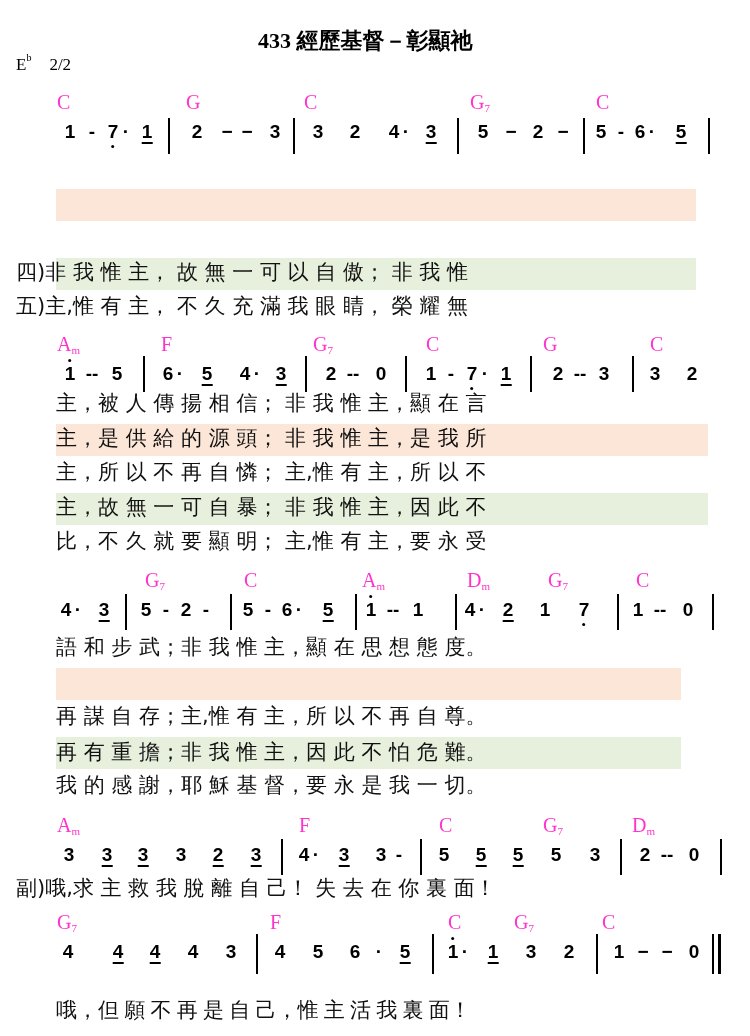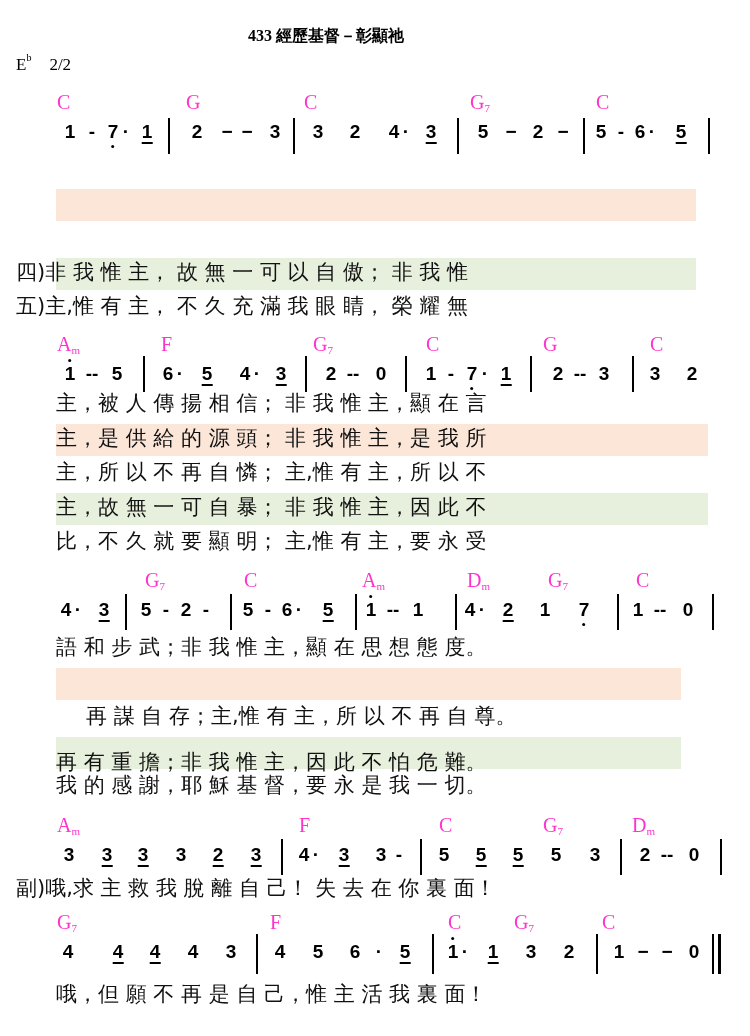--- a/index.html
+++ b/index.html
@@ -1,18 +1,18 @@
 <!DOCTYPE html>
 <html><head>
 <meta charset="utf-8">
 <style>
   html, body { margin:0; padding:0; background:#ffffff; }
   body { width:750px; height:1036px; position:relative; overflow:hidden; font-family:"DejaVu Sans", sans-serif; color:#000; }
   .abs { position:absolute; }
-  .title { left:248px; top:26px; font-family:"Liberation Serif", serif; font-weight:bold; font-size:16px; white-space:nowrap; }
+  .title { left:258px; top:26px; font-family:"Liberation Serif", serif; font-weight:bold; font-size:22px; white-space:nowrap; }
   .key { left:16px; top:54px; font-family:"Liberation Serif", serif; font-size:17px; white-space:nowrap; }
   .key sup { font-size:10px; position:relative; top:-2px; }
   .chord { position:absolute; font-family:"Liberation Serif", serif; font-size:20px; color:#ff33cc; white-space:nowrap; line-height:1; }
   .chord sub { font-size:11px; vertical-align:baseline; position:relative; top:3px; }
   .note { position:absolute; font-family:"Liberation Sans", sans-serif; font-weight:bold; font-size:19px; white-space:nowrap; line-height:1; text-align:center; transform:translateX(-50%); }
   .note.ul { border-bottom:2px solid #000; padding-bottom:1px; }
   .note .dotb { position:absolute; left:50%; bottom:-7px; width:3px; height:3px; background:#000; border-radius:50%; transform:translateX(-50%); }
   .note .dott { position:absolute; left:50%; top:-5px; width:3px; height:3px; background:#000; border-radius:50%; transform:translateX(-50%); }
   .bar { position:absolute; width:1.5px; background:#000; }
   .lyric-bg { position:absolute; height:32px; }
@@ -142,23 +142,23 @@
     <div class="bar" style="left: 125px; top: 24px; height: 36px;"></div>
     <div class="bar" style="left: 230px; top: 24px; height: 36px;"></div>
     <div class="bar" style="left: 355px; top: 24px; height: 36px;"></div>
     <div class="bar" style="left: 455px; top: 24px; height: 36px;"></div>
     <div class="bar" style="left: 617px; top: 24px; height: 36px;"></div>
     <div class="bar" style="left: 712px; top: 24px; height: 36px;"></div>
   </div>
 <div id="v3" class="abs" style="left:0;top:637px;width:750px;height:178px;">
     <div class="lyric" style="top: 0px; left: 56px;"><span>語 和  步 武；非 我 惟  主，顯  在 思 想 態  度。</span></div>
     <div class="lyric-bg" style="left: 56px; width: 625px; top: 30.5px; background: rgb(251, 230, 216);"></div>
-    <div class="lyric" style="top: 69px; left: 56px; margin-left: 30px;"><span>再 謀  自 存；主,惟 有  主，所  以 不 再 自  尊。</span></div>
+    <div class="lyric" style="top: 69px; left: 56px;"><span>再 謀  自 存；主,惟 有  主，所  以 不 再 自  尊。</span></div>
     <div class="lyric-bg" style="left: 56px; width: 625px; top: 99.5px; background: rgb(231, 240, 220);"></div>
-    <div class="lyric" style="top: 115px; left: 56px;"><span>再 有  重 擔；非 我 惟  主，因  此 不 怕 危  難。</span></div>
+    <div class="lyric" style="top: 105px; left: 56px;"><span>再 有  重 擔；非 我 惟  主，因  此 不 怕 危  難。</span></div>
     <div class="lyric" style="top: 138px; left: 56px;"><span>我 的  感 謝，耶 穌 基  督，要  永 是 我 一  切。</span></div>
   </div>
 <div id="sys4" class="abs" style="left:0;top:815px;width:750px;height:60px;">
     <div class="chord" style="left: 57px; top: 0px; color: rgb(255, 51, 204);"><span>A</span><sub>m</sub></div>
     <div class="chord" style="left: 299px; top: 0px; color: rgb(255, 51, 204);"><span>F</span></div>
     <div class="chord" style="left: 439px; top: 0px; color: rgb(255, 51, 204);"><span>C</span></div>
     <div class="chord" style="left: 543px; top: 0px; color: rgb(255, 51, 204);"><span>G</span><sub>7</sub></div>
     <div class="chord" style="left: 632px; top: 0px; color: rgb(255, 51, 204);"><span>D</span><sub>m</sub></div>
     <div class="note" style="left: 69px; top: 30px;"><span>3</span></div>
     <div class="note ul" style="left: 107px; top: 30px;"><span>3</span></div>
@@ -212,14 +212,14 @@
     <div class="note" style="left: 643px; top: 30px;"><span>−</span></div>
     <div class="note" style="left: 667px; top: 30px;"><span>−</span></div>
     <div class="note" style="left: 694px; top: 30px;"><span>0</span></div>
     <div class="bar" style="left: 256px; top: 22px; height: 40px;"></div>
     <div class="bar" style="left: 432px; top: 22px; height: 40px;"></div>
     <div class="bar" style="left: 596px; top: 22px; height: 40px;"></div>
     <div class="bar" style="left: 712px; top: 22px; height: 40px; width: 1.5px;"></div>
     <div class="bar" style="left: 718px; top: 22px; height: 40px; width: 3px;"></div>
   </div>
 <div id="c2" class="abs" style="left:0;top:982px;width:750px;height:32px;">
-    <div class="lyric" style="left: 56px; top: 2px;"><span>哦，但 願 不 再  是 自 己，惟  主 活 我 裏  面！</span></div>
+    <div class="lyric" style="left: 56px; top: 18px; font-family: Liberation Serif, serif;"><span>哦，但 願 不 再  是 自 己，惟  主 活 我 裏  面！</span></div>
   </div>
 
 </body></html>

